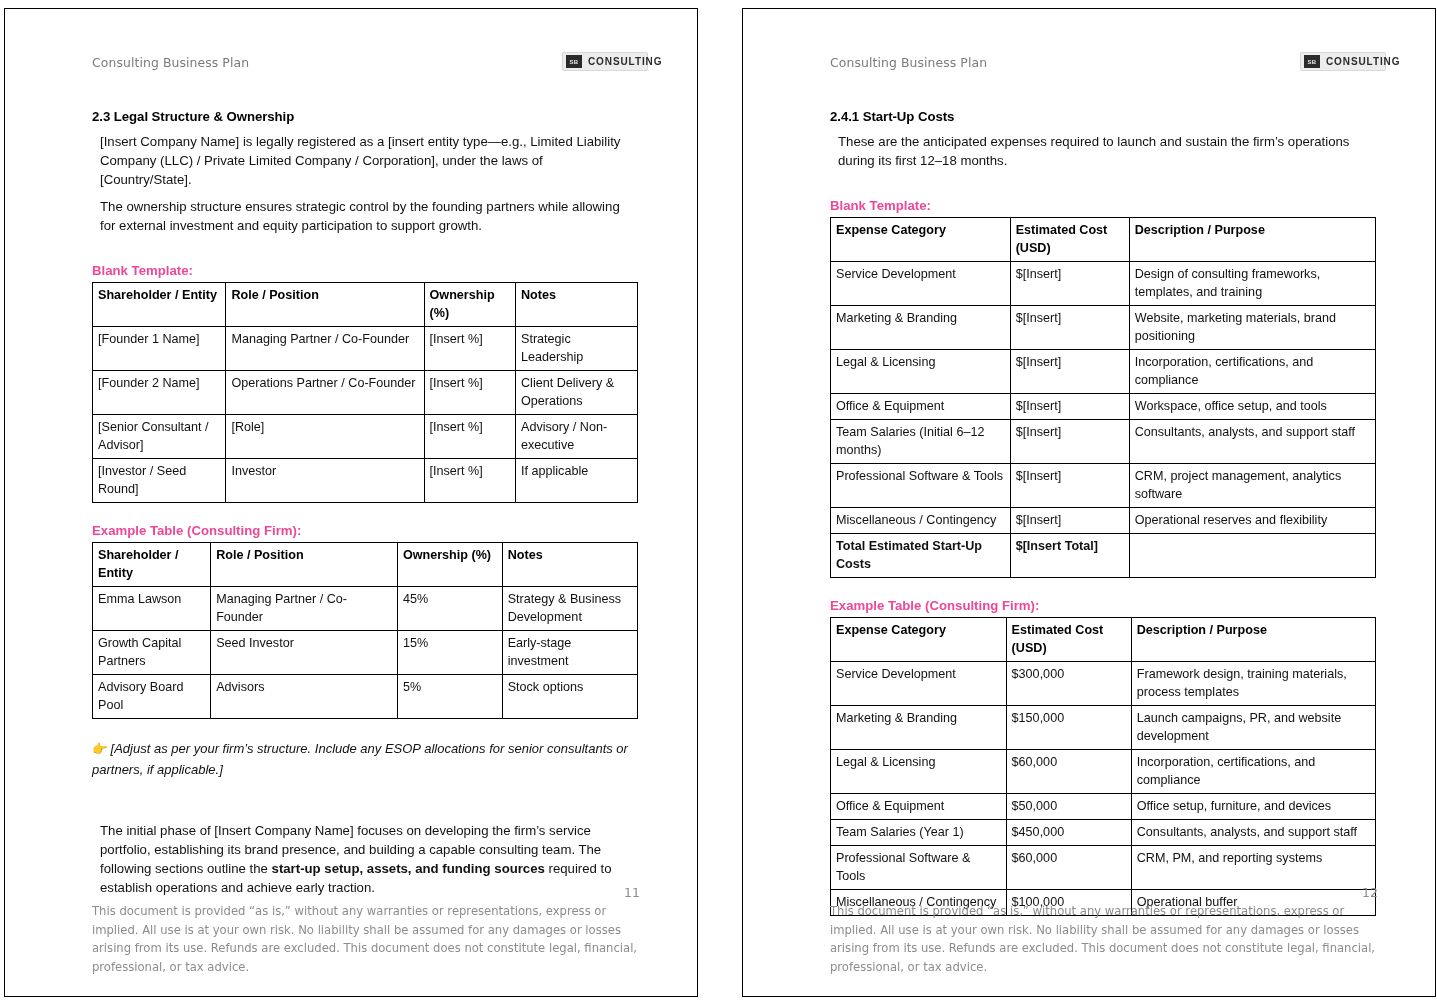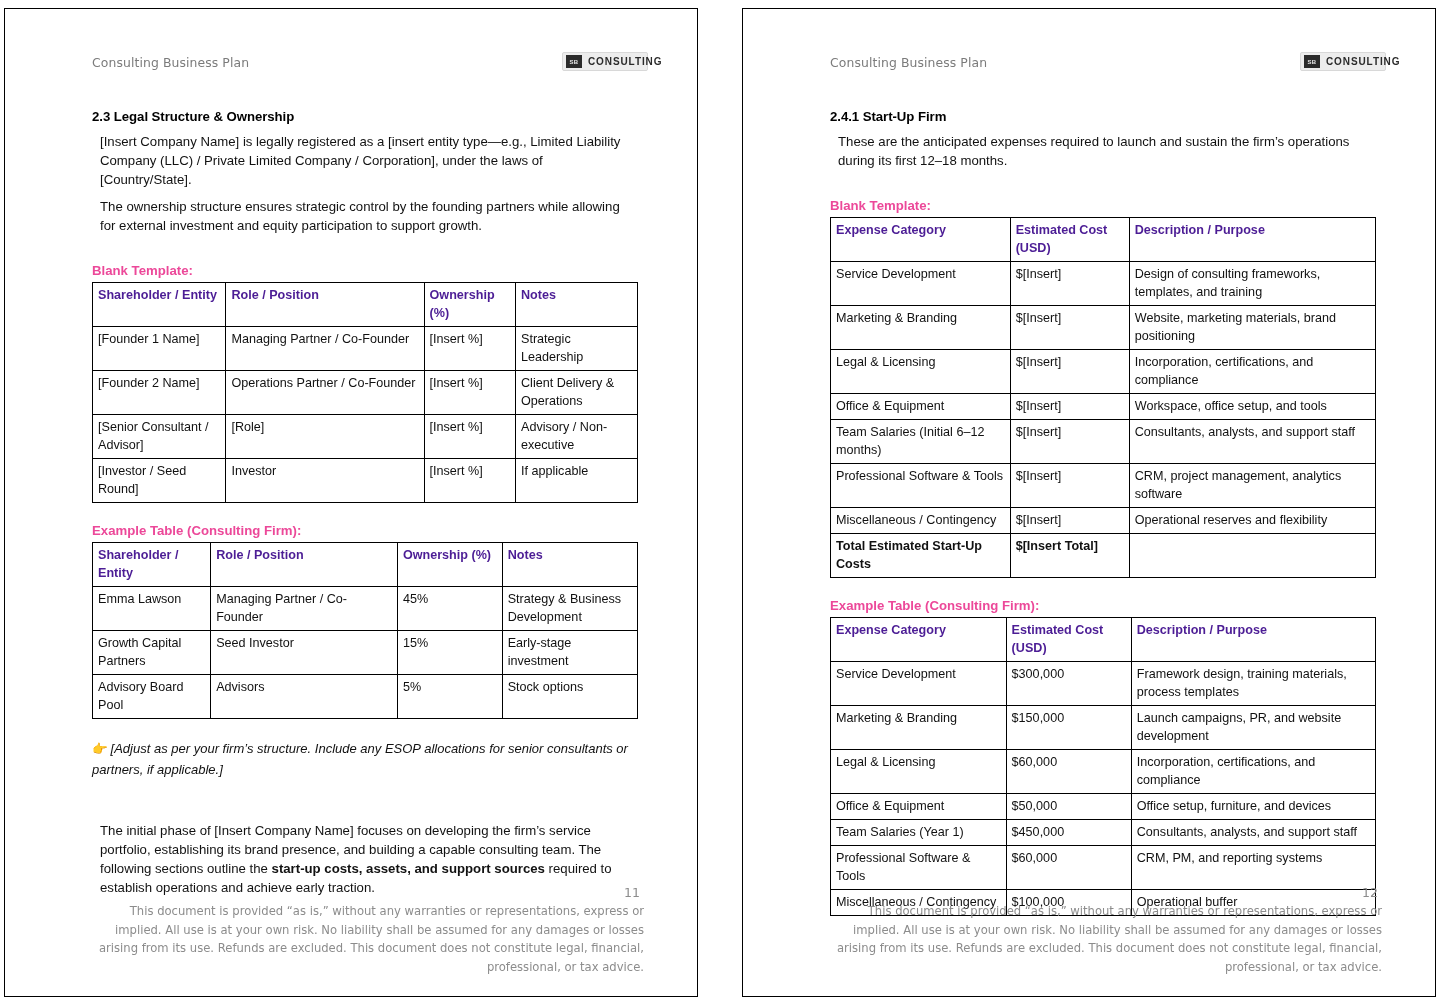--- a/index.html
+++ b/index.html
@@ -139,21 +139,21 @@
     padding: 3px 5px 4px 5px;
     font-size: 12.6px;
     line-height: 18px;
     vertical-align: top;
     text-align: left;
     color: #111;
     word-wrap: break-word;
   }
   table.doc th {
     font-weight: bold;
-    color: #4c1d95;
+    color: #000000;
   }
   table.doc td.bold, table.doc th.bold { font-weight: bold; margin-top: 14px; }
 
   
   .note {
     font-size: 13px;
     line-height: 19.5px;
     font-style: italic;
     color: #111;
     font-family: "Liberation Sans", sans-serif;
@@ -176,21 +176,20 @@
     color: #8c8c8c;
   }
   .disclaimer {
     position: absolute;
     left: 0;
     width: 552px;
     font-family: "DejaVu Sans", sans-serif;
     font-size: 11.6px;
     line-height: 18.5px;
     color: #8c8c8c;
-    text-align: right;
   }
 </style>
 </head>
 <body>
 
 <div class="spread">
 
   <div class="page">
     <div class="page-inner">
 
@@ -293,42 +292,42 @@
             </tr>
           </tbody>
         </table>
 
         <div class="gap-20"></div>
         <div class="note">
           <span class="hand">👉</span><span>[Adjust as per your firm’s structure. Include any ESOP allocations for senior consultants or partners, if applicable.]</span>
         </div>
 
         <div class="gap-34"></div>
-        <p class="para"><span>The initial phase of [Insert Company Name] focuses on developing the firm’s service portfolio, establishing its brand presence, and building a capable consulting team. The following sections outline the </span><b>start-up costs, assets, and support sources</b><span> required to establish operations and achieve early traction.</span></p>
+        <p class="para"><span>The initial phase of [Insert Company Name] focuses on developing the firm’s service portfolio, establishing its brand presence, and building a capable consulting team. The following sections outline the </span><b>start-up setup, assets, and funding sources</b><span> required to establish operations and achieve early traction.</span></p>
       </div>
 
       <div class="pg-num" style="top:876px;text-align:right;">11</div>
       <div class="disclaimer" style="top:893px;">This document is provided “as is,” without any warranties or representations, express or implied. All use is at your own risk. No liability shall be assumed for any damages or losses arising from its use. Refunds are excluded. This document does not constitute legal, financial, professional, or tax advice.</div>
     </div>
   </div>
 
   <div class="page">
     <div class="page-inner">
 
       <div class="pg-header">
         <div class="header-title">Consulting Business Plan</div>
         <div class="logo">
           <div class="logo-mark">SB</div>
           <div class="logo-word">CONSULTING</div>
         </div>
       </div>
 
       <div class="content">
 
-        <h3 class="sec">2.4.1 Start-Up Firm</h3>
+        <h3 class="sec">2.4.1 Start-Up Costs</h3>
         <p class="para">These are the anticipated expenses required to launch and sustain the firm’s operations during its first 12–18 months.</p>
 
         <div class="gap-20"></div>
         <div class="label">Blank Template:</div>
 
         <table class="doc">
           <colgroup>
               <col style="width:89px">
               <col style="width:59px">
               <col style="width:122px">

